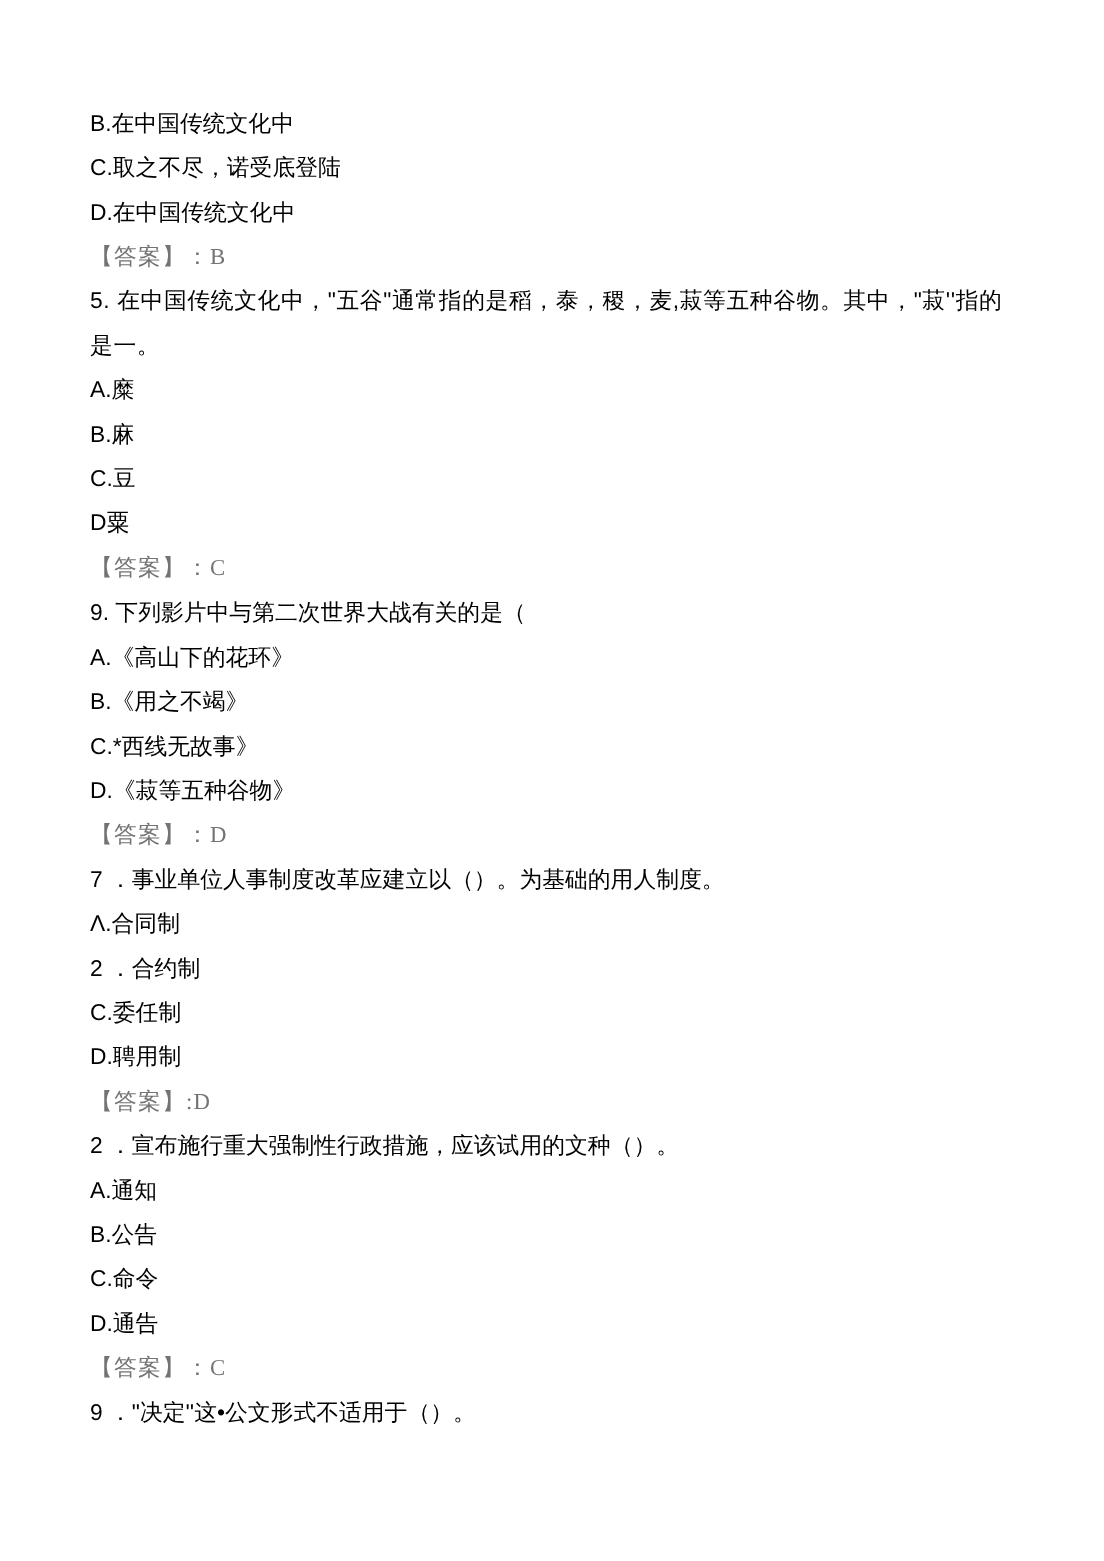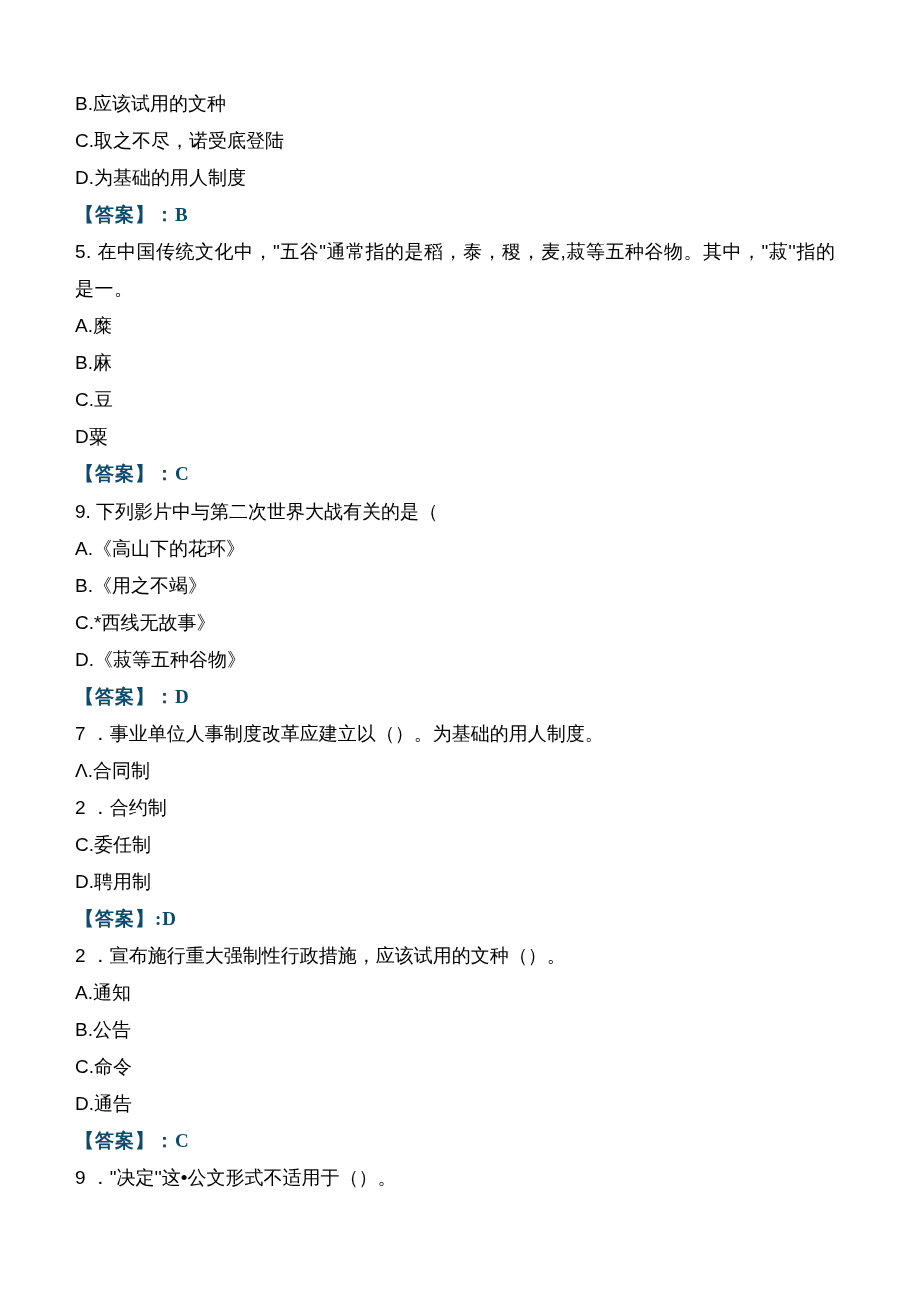--- a/index.html
+++ b/index.html
@@ -14,35 +14,34 @@
     font-family: "Microsoft YaHei", "SimSun", sans-serif;
     font-size: 19px;
     color: #000000;
     line-height: 1.95;
   }
   .line {
     display: block;
     margin: 0;
   }
   .answer {
-    color: #0c4a6e;
+    color: #737373;
     font-family: "SimSun", serif;
     letter-spacing: 1px;
-    font-weight: bold;
   }
   .q5 {
     letter-spacing: 0.5px;
   }
 </style>
 </head>
 <body>
 
-<div class="line">B.应该试用的文种</div>
+<div class="line">B.在中国传统文化中</div>
 <div class="line">C.取之不尽，诺受底登陆</div>
-<div class="line">D.为基础的用人制度</div>
+<div class="line">D.在中国传统文化中</div>
 <div class="line answer">【答案】：B</div>
 
 <div class="line q5">5. 在中国传统文化中，"五谷"通常指的是稻，泰，稷，麦,菽等五种谷物。其中，"菽''指的是一。</div>
 <div class="line">A.糜</div>
 <div class="line">B.麻</div>
 <div class="line">C.豆</div>
 <div class="line">D粟</div>
 <div class="line answer">【答案】：C</div>
 
 <div class="line">9. 下列影片中与第二次世界大战有关的是（</div>

